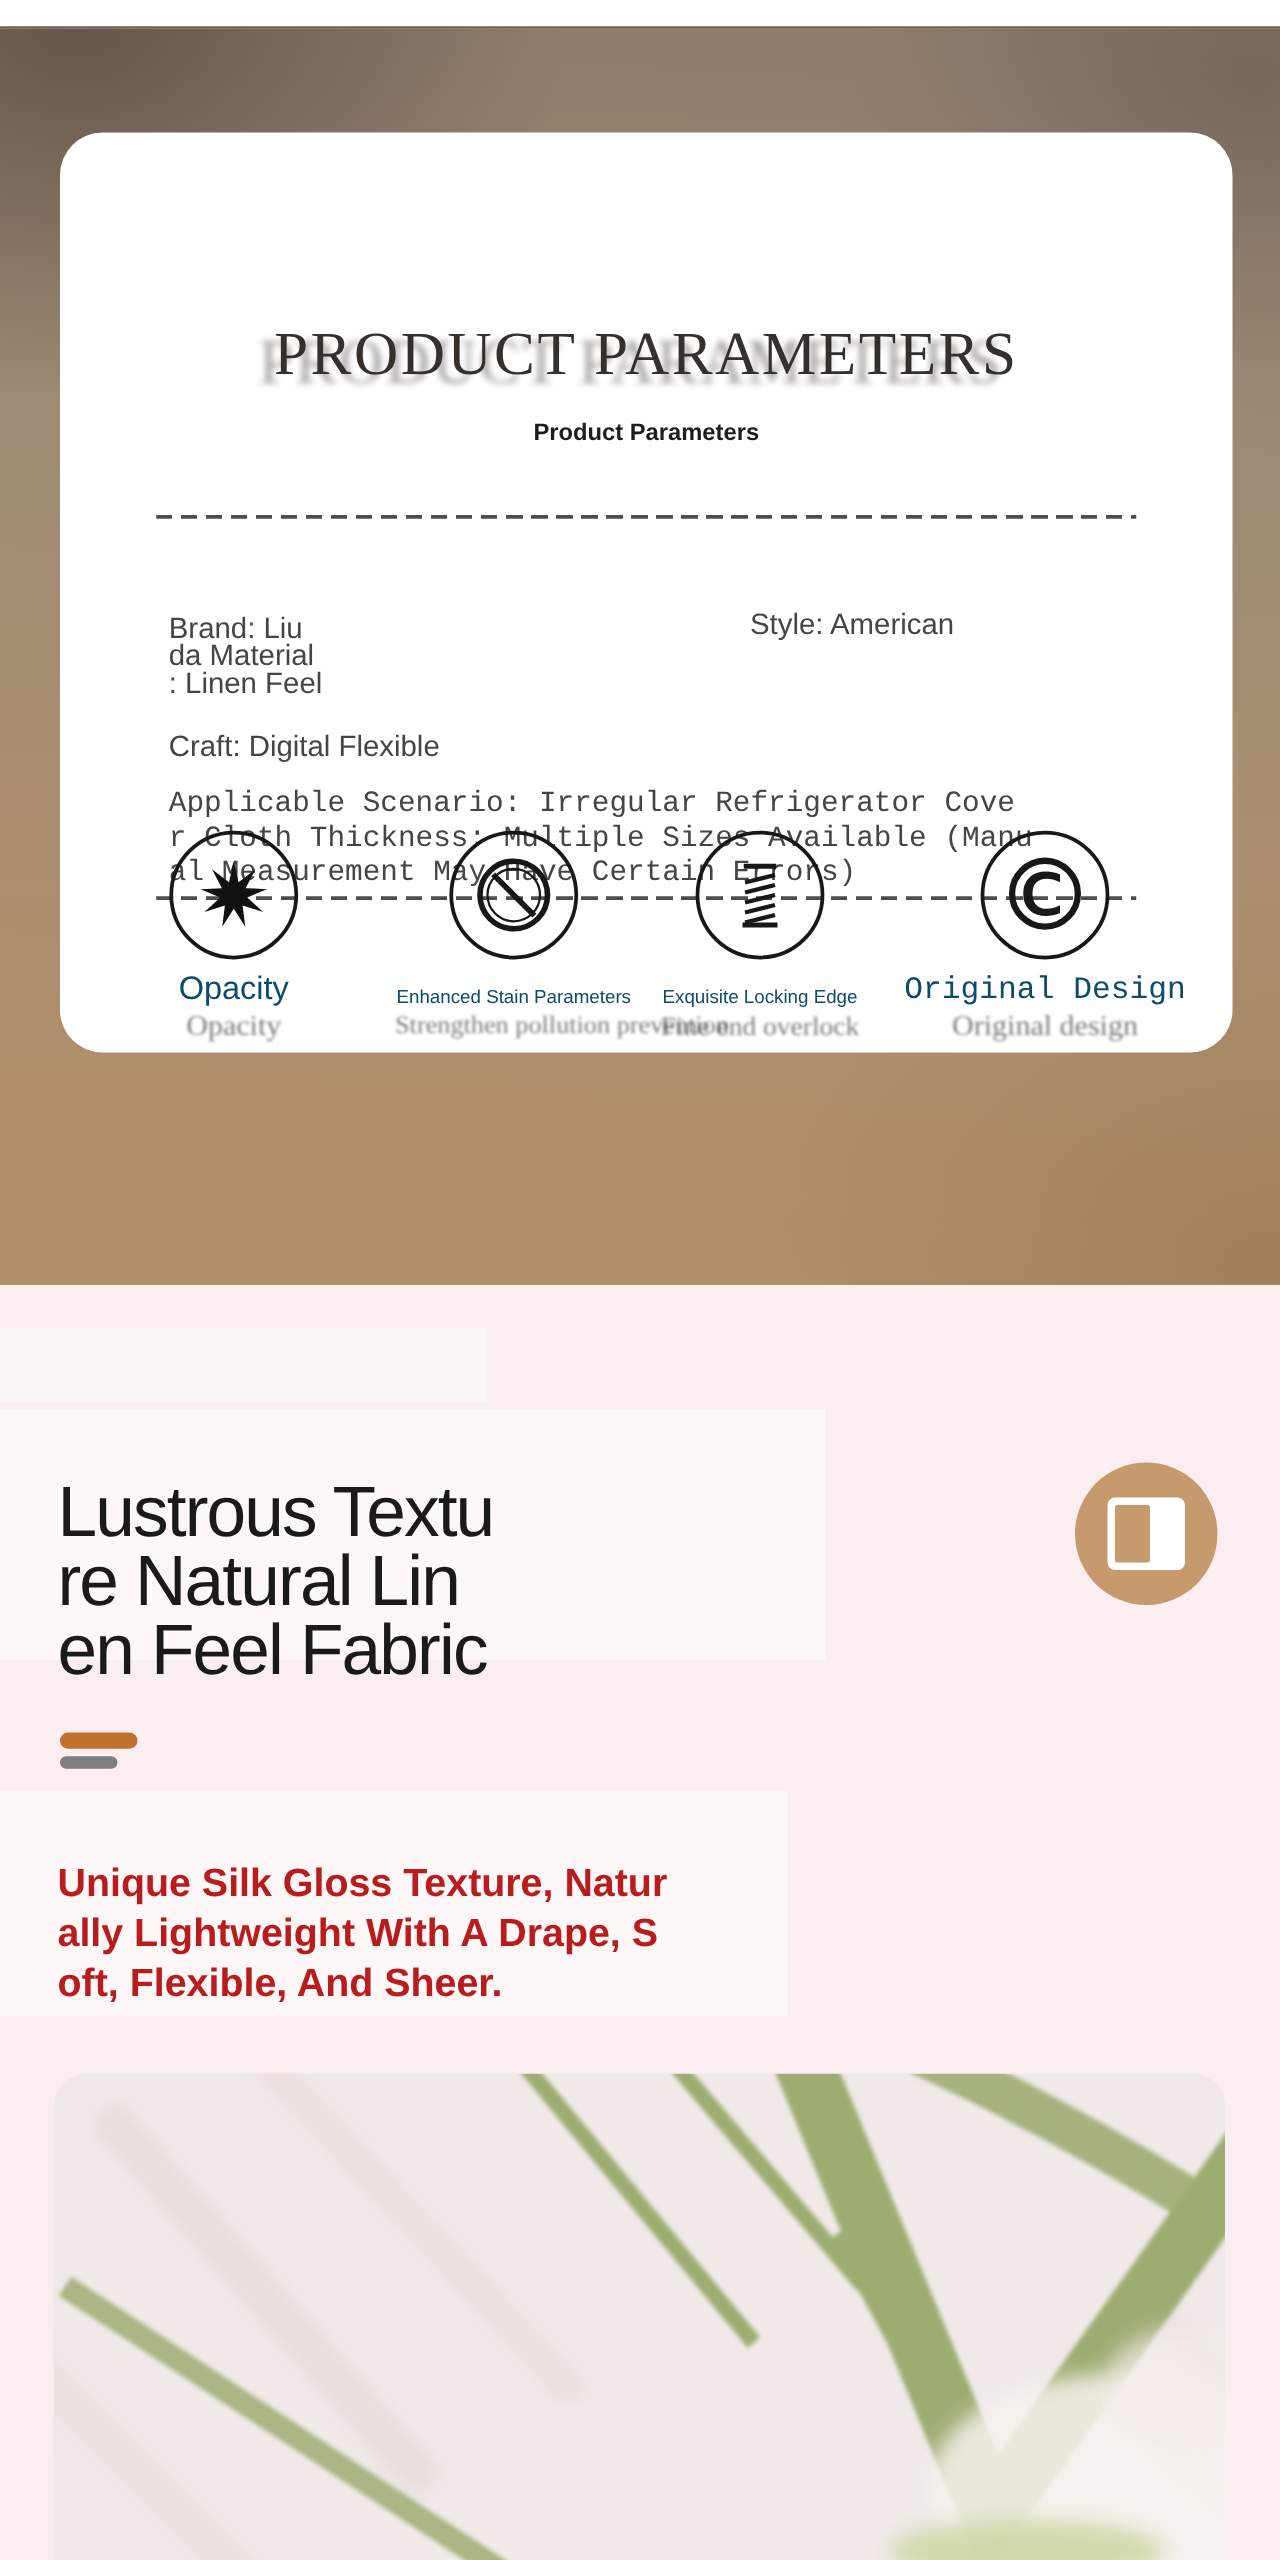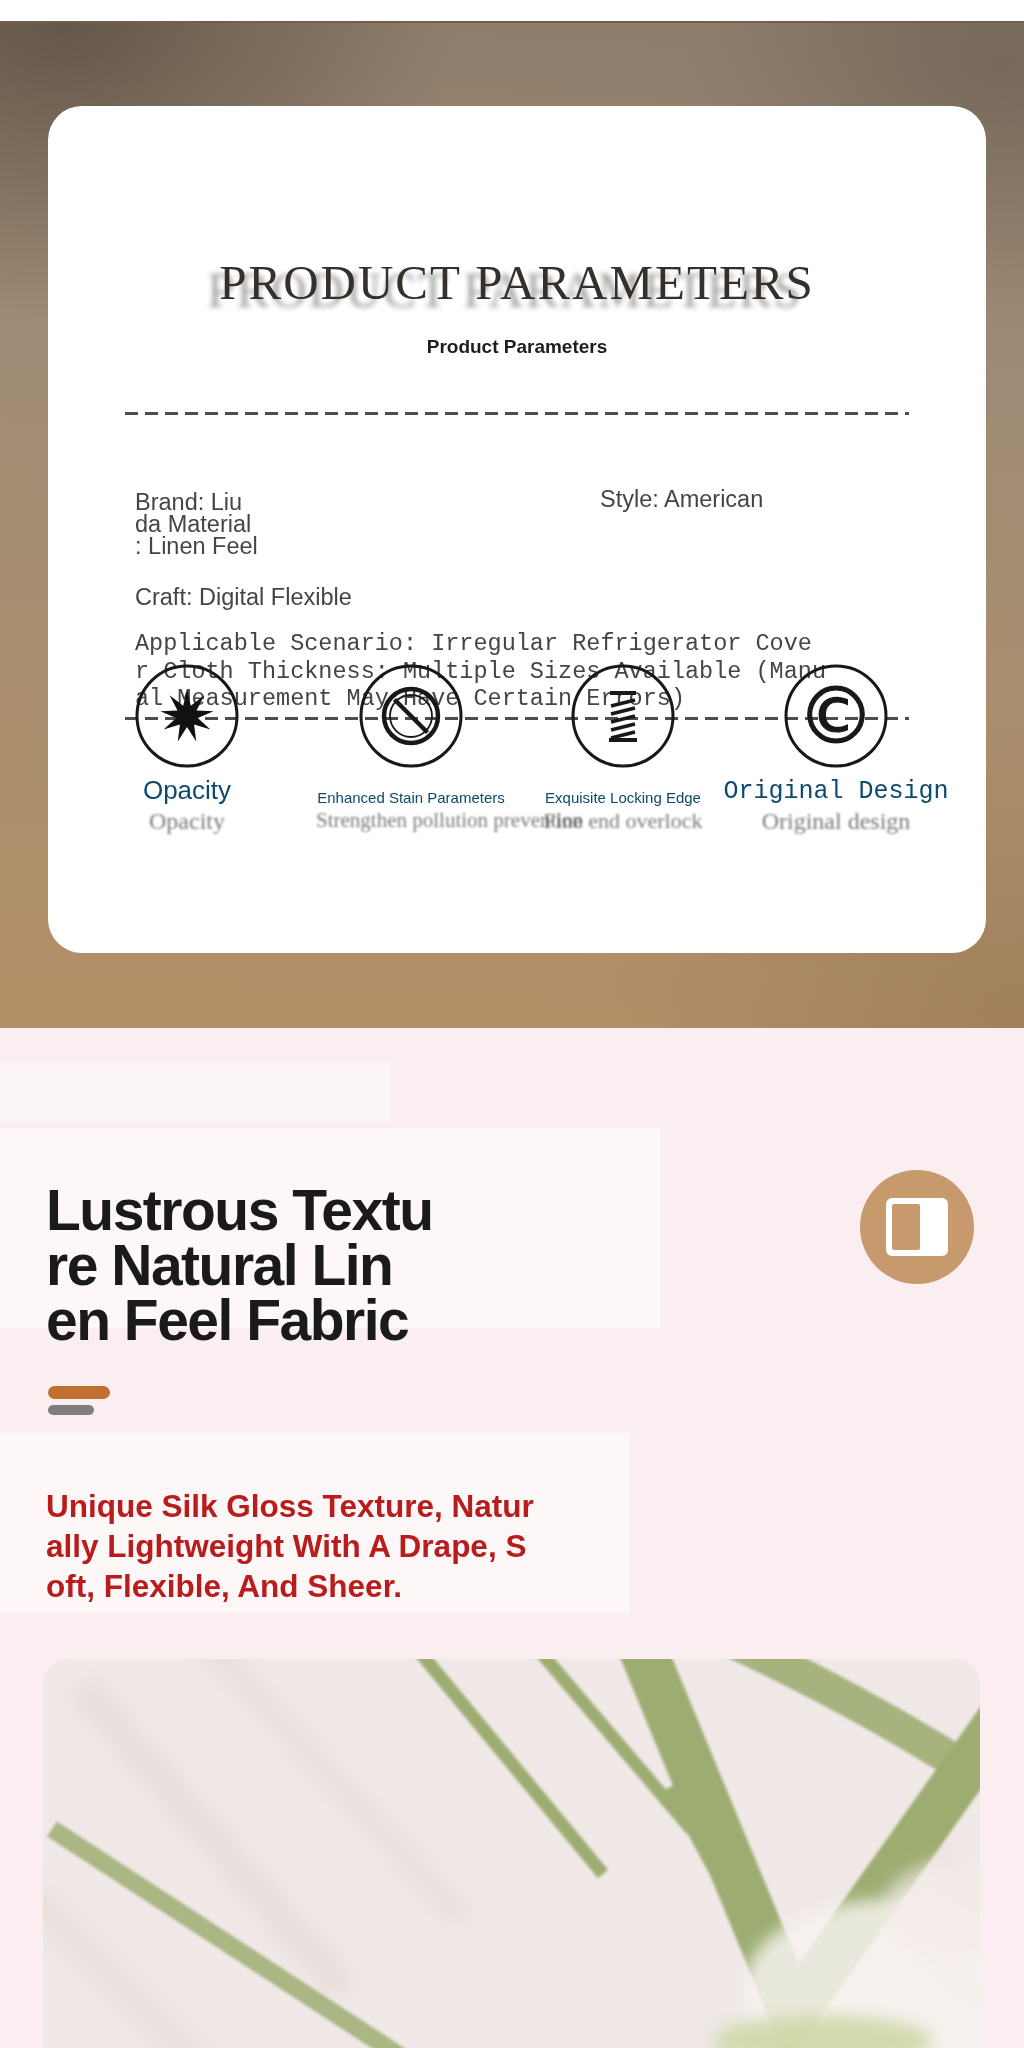--- a/index.html
+++ b/index.html
@@ -14,21 +14,21 @@
     position:relative;height:1007px;
     border-top:2px solid #70614f;box-sizing:border-box;
     background:
       radial-gradient(55% 42% at 6% 0%, rgba(47,37,29,.45), rgba(47,37,29,0) 70%),
       radial-gradient(45% 35% at 98% 4%, rgba(70,62,56,.35), rgba(70,62,56,0) 70%),
       radial-gradient(60% 45% at 100% 100%, rgba(122,92,58,.30), rgba(122,92,58,0) 70%),
       linear-gradient(183deg, #8e7d6b 0%, #9e8a75 34%, #a98f70 62%, #b39067 100%);
   }
   
   .param-card{
-    position:absolute;left:48px;top:83px;width:938px;height:847px;
+    position:absolute;left:48px;top:83px;width:938px;height:736px;
     background:#ffffff;border-radius:34px;
   }
   .card-title{
     position:absolute;top:152px;left:0;right:0;text-align:center;
     font-family:"Liberation Serif",serif;font-size:49px;letter-spacing:2px;
     color:#35302b;line-height:1;
   }
   .card-title .ghost-copy{
     position:absolute;left:0;right:0;top:7px;
     filter:blur(2.5px);opacity:.45;transform:translateX(-12px) scaleY(1.04);
@@ -43,41 +43,41 @@
   }
   .dash-1{top:306px;}
   .dash-2{top:611px;}
   .spec{position:absolute;color:#454545;font-size:23.5px;white-space:pre-line;margin-top:32px;}
   .spec-brand{left:87px;top:353px;line-height:22px;}
   .spec-style{left:552px;top:348px;line-height:26px;}
   .spec-craft{left:87px;top:446px;line-height:26px;}
   .spec-scenario{left:87px;top:492px;line-height:27.5px;font-family:Liberation Mono, monospace;}
   
   .feature{position:absolute;top:558px;width:190px;text-align:center;}
-  .f-0{left:44px;} .f-1{left:268px;} .f-2{left:480px;} .f-3{left:693px;}
+  .f-0{left:44px;} .f-1{left:268px;} .f-2{left:465px;} .f-3{left:693px;}
   .feature-icon-wrap{width:104px;height:104px;margin:0 auto;}
   .feature-label-box{height:38px;display:flex;align-items:flex-end;justify-content:center;}
   .feature-label{color:#0c4a6e;white-space:nowrap;}
   .lab-lg{font-size:26px;}
   .lab-sm{font-size:15px;}
   .lab-md{font-size:25px;font-family:Liberation Mono, monospace;}
   .feature-ghost{
     margin-top:2px;font-family:"Liberation Serif",serif;color:#4a4a4a;
     filter:blur(1.3px);opacity:.72;white-space:nowrap;transform:scaleY(.96);
   }
   .gh-lg{font-size:24px;} .gh-sm{font-size:21px;} .gh-md{font-size:22px;}
   
   .fabric-section{position:relative;height:1020px;background:#faeef0;overflow:hidden;}
   .white-patch{position:absolute;background:rgba(255,255,255,.55);}
   .patch-1{left:0;top:100px;width:660px;height:200px;}
   .patch-2{left:0;top:34px;width:390px;height:60px;background:rgba(255,255,255,.4);}
   .patch-3{left:0;top:405px;width:630px;height:180px;background:rgba(255,255,255,.5);}
   .fabric-heading{
     position:absolute;left:46px;top:108px;
-    font-size:57px;line-height:55px;font-weight:bold;letter-spacing:-1.5px;
+    font-size:57px;line-height:55px;font-weight:normal;letter-spacing:-1.5px;
     color:#1a1a1a;white-space:pre-line;
   }
   .panel-circle{
     position:absolute;left:860px;top:142px;width:114px;height:114px;border-radius:50%;
     background:#c79a6e;
   }
   .panel-square{
     position:absolute;left:26px;top:28px;width:62px;height:58px;background:#ffffff;border-radius:6px;
   }
   .panel-inner{

